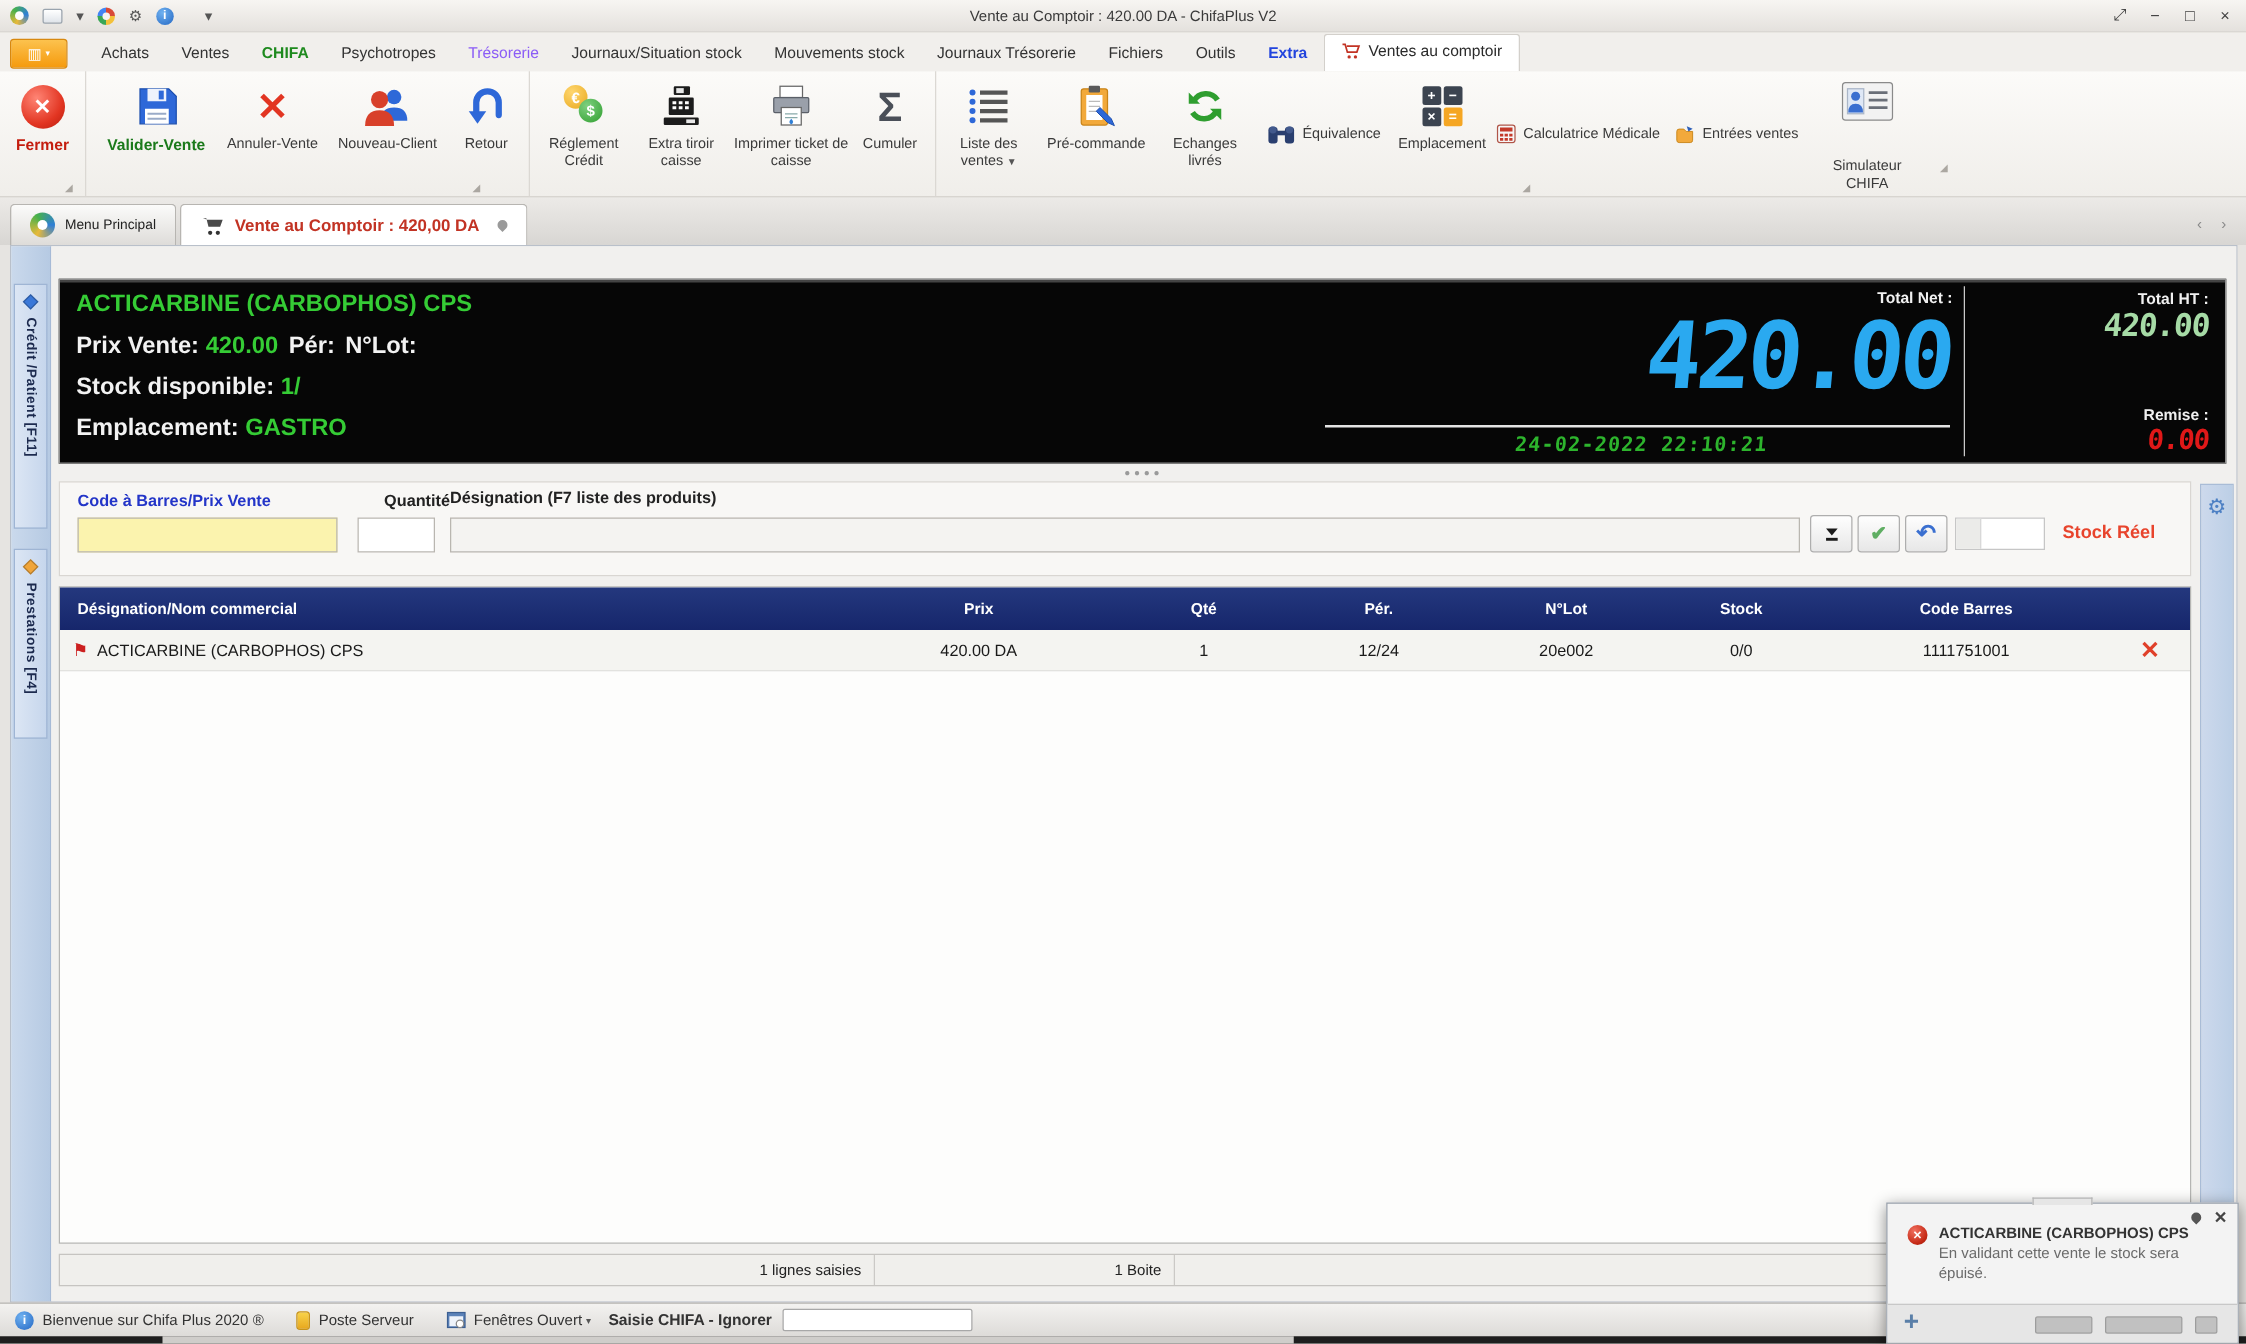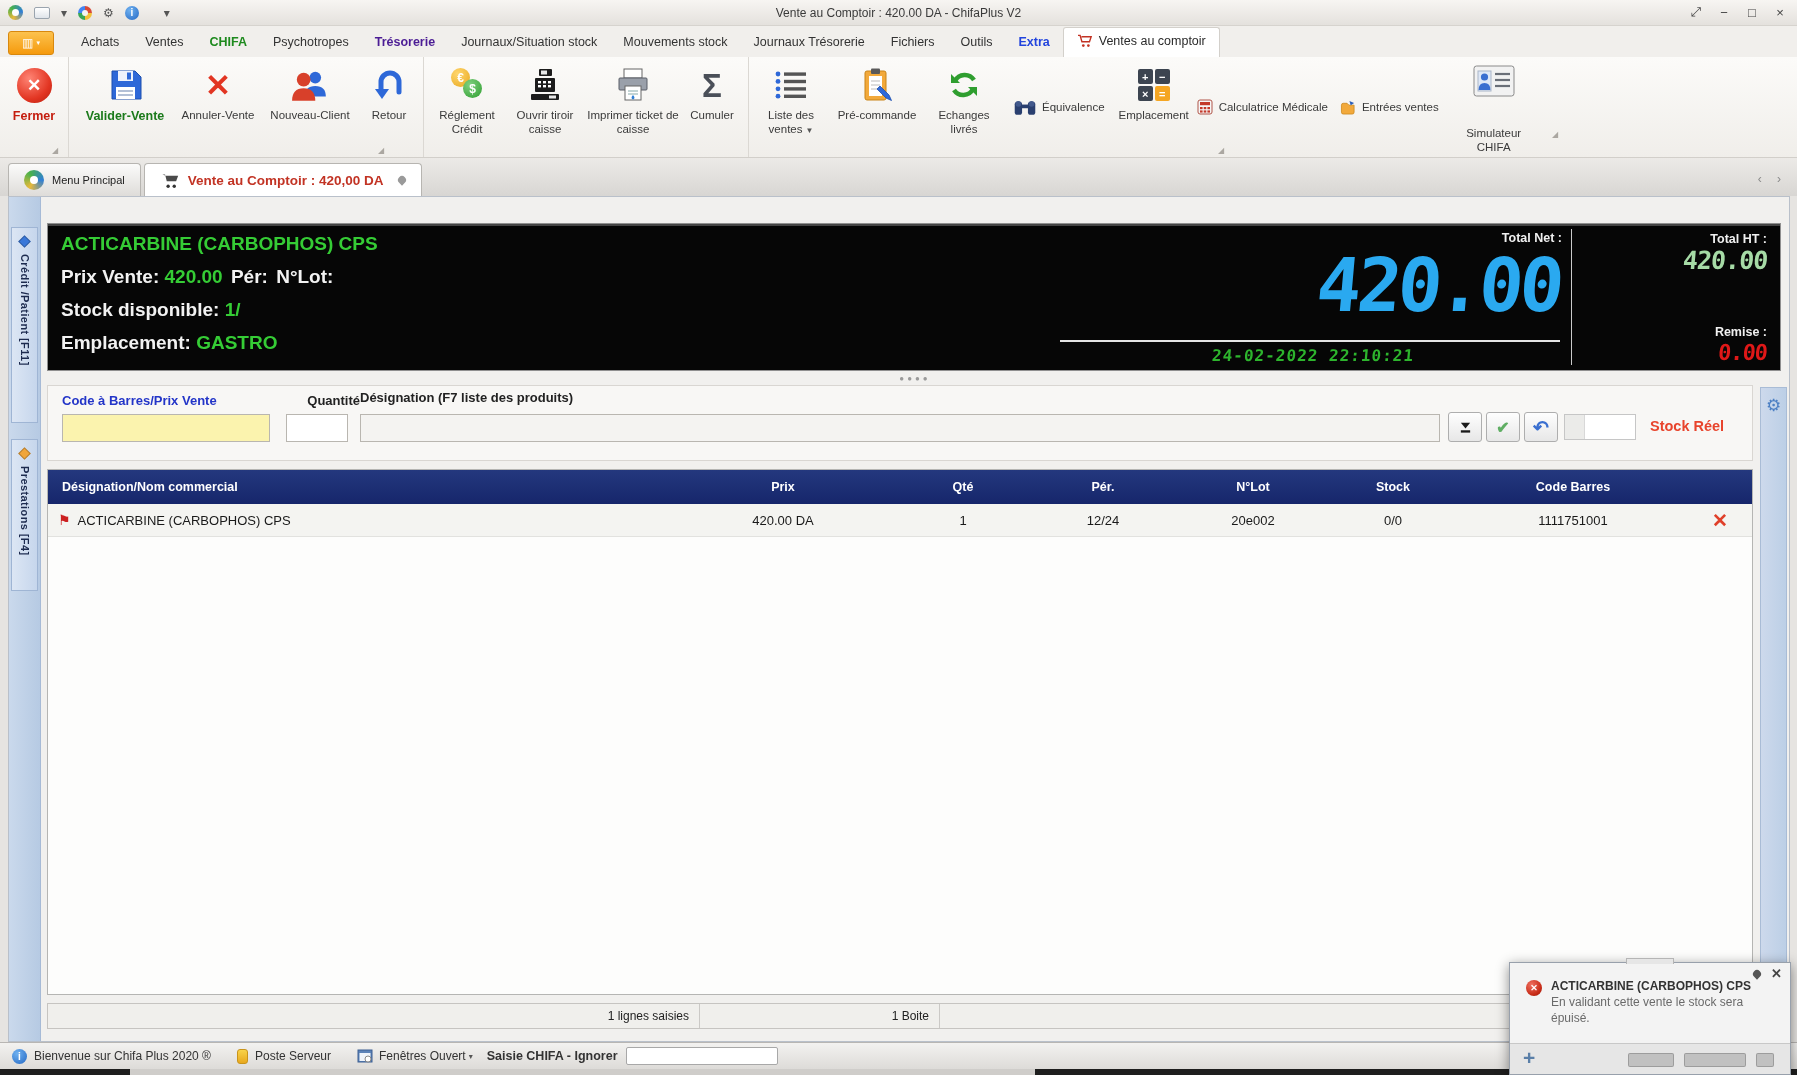--- a/index.html
+++ b/index.html
@@ -27,21 +27,21 @@
 
   
   .menubar { position:absolute; top:26px; left:0; right:0; height:31px; background:#f1efec;
     display:flex; align-items:flex-end; padding-left:8px; }
   .appbtn { width:46px; height:24px; margin:0 14px 2px 0; border-radius:3px; border:1px solid #d8880e;
     background:linear-gradient(#fcc24e,#f59a0d); display:flex; align-items:center; justify-content:center; gap:3px; }
   .appbtn .grid { color:#fff; font-size:12px; line-height:1; }
   .appbtn .car { color:#fff; font-size:7px; }
   .mtab { padding:7px 13px 8px; font-size:12.5px; color:#333; white-space:nowrap; }
   .mtab.green { color:#1e8a1e; font-weight:bold; }
-  .mtab.boldd { font-weight:bold; color:#4c1d95; }
+  .mtab.boldd { font-weight:normal; color:#8b5cf6; }
   .mtab.blue { color:#2244dd; font-weight:bold; }
   .mtab.active { background:#fff; border:1px solid #d3d0cb; border-bottom:none; border-radius:3px 3px 0 0;
     display:flex; align-items:center; gap:6px; padding:6px 13px 9px; color:#2a2a2a; }
 
   
   .ribbon { position:absolute; top:57px; left:0; right:0; height:101px;
     background:linear-gradient(#fcfbf9,#f0eeea); border-bottom:1px solid #d2cfca; display:flex; }
   .rgroup { display:flex; align-items:stretch; padding:3px 5px; border-right:1px solid #dbd8d3; position:relative; }
   .rbtn { display:flex; flex-direction:column; align-items:center; padding-top:5px; gap:4px; cursor:default; }
   .ric { height:40px; display:flex; align-items:center; justify-content:center; }
@@ -291,21 +291,21 @@
               <rect x="16" y="14" width="3" height="2.4"></rect>
               <rect x="21" y="14" width="3" height="2.4"></rect>
           <rect x="11" y="18" width="3" height="2.4"></rect>
               <rect x="16" y="18" width="3" height="2.4"></rect>
               <rect x="21" y="18" width="3" height="2.4"></rect>
             </g>
           <rect x="4" y="27" width="28" height="6" rx="1" fill="#1c1c1c"></rect>
           <rect x="22" y="28.5" width="7" height="3" fill="#e8e8e8"></rect>
         </svg>
       </span>
-      <span class="rlabel">Ouvrir tiroir caisse</span>
+      <span class="rlabel">Extra tiroir caisse</span>
     </div>
     <div class="rbtn" style="width:96px;">
       <span class="ric">
         <svg width="36" height="36" viewBox="0 0 36 36">
           <rect x="9" y="2" width="18" height="9" fill="#fff" stroke="#666"></rect>
           <rect x="4" y="11" width="28" height="12" rx="1" fill="#9aa0aa" stroke="#5a5f68"></rect>
           <rect x="10" y="19" width="16" height="14" fill="#fff" stroke="#666"></rect>
           <line x1="13" y1="24" x2="23" y2="24" stroke="#8aa"></line>
             <line x1="13" y1="27" x2="23" y2="27" stroke="#8aa"></line>
           <path d="M18 28 q-3 3 0 4.5 q3 -1.5 0 -4.5" fill="#2f7fd6"></path>

